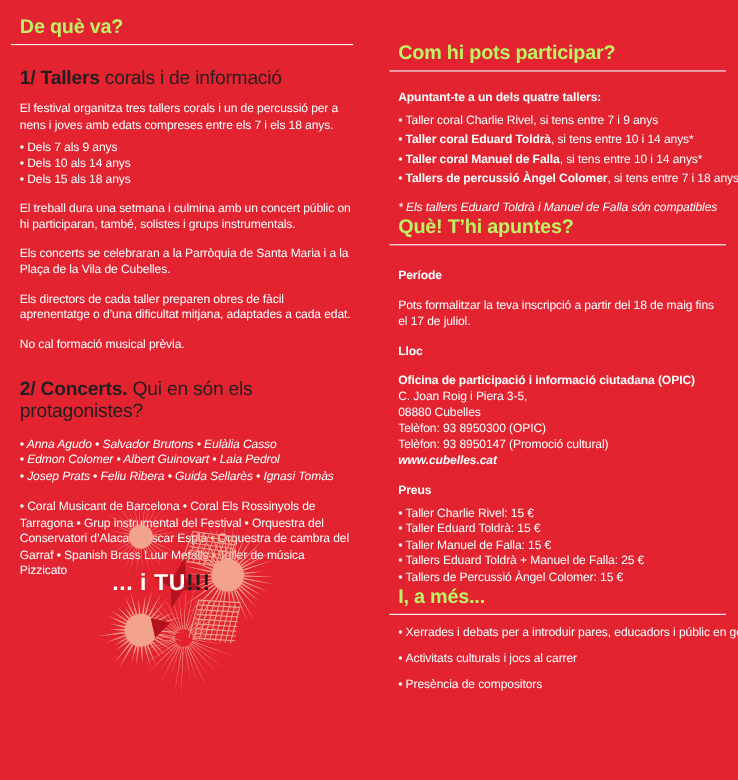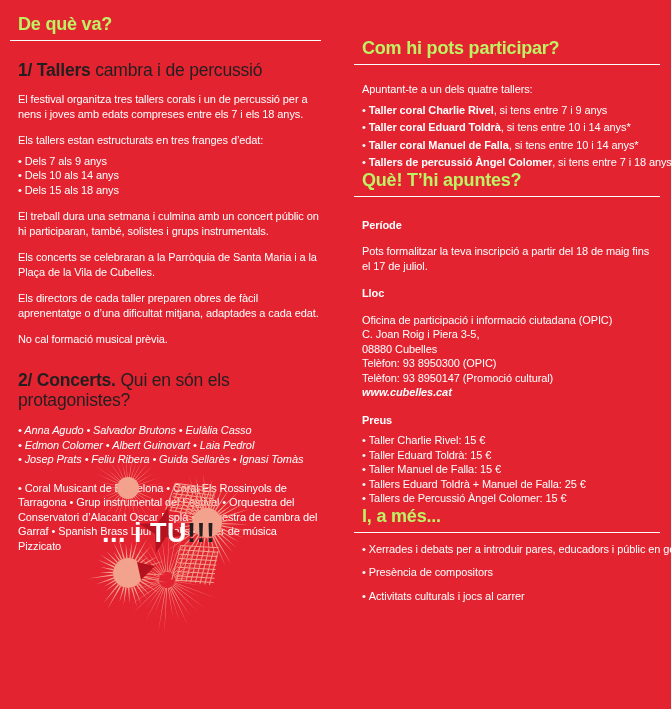--- a/index.html
+++ b/index.html
@@ -25,21 +25,21 @@
   .subtitle {
     font-size: 17.5px; color: #231f20; letter-spacing: -0.2px;
     margin-top: 19px; line-height: 1.15;
   }
   .subtitle .b { font-weight: bold; }
   p.body, .list li, .line {
     font-size: 11px; letter-spacing: -0.1px; line-height: 1.32;
     color: #ffffff; margin: 0;
   }
   p.body { margin-top: 12px; }
-  p.bold { font-weight: normal; }
+  p.bold { font-weight: bold; }
   ul.list { list-style: none; margin: 6px 0 0 0; padding: 0; }
   ul.list li { white-space: nowrap; }
   ul.list li::before { content: "\2022\00a0"; }
   ul.spaced li { margin-top: 3px; }
   .line { white-space: nowrap; }
   .names { margin-top: 13px; font-style: italic; }
   .note {
     font-style: italic; font-size: 11.5px; margin-top: 22px;
     white-space: nowrap; letter-spacing: -0.1px;
   }
@@ -50,38 +50,37 @@
   .addr { margin-top: 0; }
   .website { font-weight: bold; font-style: italic; }
   .h2gap { margin-top: 36px; }
   .h3gap { margin-top: 31px; }
   .extras { margin-top: 20px; }
   .extras li { white-space: normal; margin-top: 9px; }
 
   .burst-wrap { position: absolute; left: 70px; top: 462px; width: 250px; height: 185px; }
   .burst-text {
     position: absolute; left: 102px; top: 518px;
-    font-size: 27px; font-weight: bold; letter-spacing: 0.5px;
+    font-size: 21px; font-weight: bold; letter-spacing: 0.5px;
     white-space: nowrap;
   }
   .burst-text .w { color: #ffffff; }
   .burst-text .d { color: #231f20; }
 </style>
 </head>
 <body>
 
 <div class="col col-left">
   <h1 class="heading">De què va?</h1>
 
   <div class="subtitle">
-    <span class="b">1/ Tallers</span><span> cambra i de percussió</span>
+    <span class="b">1/ Tallers</span><span> corals i de informació</span>
   </div>
 
   <p class="body">El festival organitza tres tallers corals i un de percussió per a nens i joves amb edats compreses entre els 7 i els 18 anys.</p>
-  <p class="body">Els tallers estan estructurats en tres franges d’edat:</p>
 
   <ul class="list">
     <li>Dels 7 als 9 anys</li>
     <li>Dels 10 als 14 anys</li>
     <li>Dels 15 als 18 anys</li>
   </ul>
 
   <p class="body">El treball dura una setmana i culmina amb un concert públic on hi participaran, també, solistes i grups instrumentals.</p>
   <p class="body">Els concerts se celebraran a la Parròquia de Santa Maria i a la Plaça de la Vila de Cubelles.</p>
   <p class="body">Els directors de cada taller preparen obres de fàcil aprenentatge o d’una dificultat mitjana, adaptades a cada edat.</p>
@@ -99,26 +98,27 @@
 
   <p class="body" style="margin-top:14px">• Coral Musicant de Barcelona • Coral Els Rossinyols de Tarragona • Grup instrumental del Festival • Orquestra del Conservatori d’Alacant Oscar Esplá • Orquestra de cambra del Garraf • Spanish Brass Luur Metalls • Taller de música Pizzicato</p>
 </div>
 
 <div class="col col-right">
   <h1 class="heading">Com hi pots participar?</h1>
 
   <p class="body bold" style="margin-top:17px">Apuntant-te a un dels quatre tallers:</p>
 
   <ul class="list spaced">
-    <li><span class="b" style="font-weight:bold">Taller coral Charlie Rivel</span><span>, si tens entre 7 i 9 anys</span></li>
+    <li><span class="b" style="font-weight:normal">Taller coral Charlie Rivel</span><span>, si tens entre 7 i 9 anys</span></li>
     <li><span style="font-weight:bold">Taller coral Eduard Toldrà</span><span>, si tens entre 10 i 14 anys*</span></li>
     <li><span style="font-weight:bold">Taller coral Manuel de Falla</span><span>, si tens entre 10 i 14 anys*</span></li>
     <li><span style="font-weight:bold">Tallers de percussió Àngel Colomer</span><span>, si tens entre 7 i 18 anys</span></li>
   </ul>
 
+  <p class="body note">* Els tallers Eduard Toldrà i Manuel de Falla són compatibles</p>
 
   <h1 class="heading h2gap">Què! T’hi apuntes?</h1>
 
   <p class="body label" style="margin-top:21px">Període</p>
   <p class="body tight">Pots formalitzar la teva inscripció a partir del 18 de maig fins el 17 de juliol.</p>
 
   <p class="body label" style="margin-top:13px">Lloc</p>
   <p class="body bold tight">Oficina de participació i informació ciutadana (OPIC)</p>
   <div>
     <div class="line addr">C. Joan Roig i Piera 3-5,</div>
@@ -134,22 +134,22 @@
     <li>Taller Eduard Toldrà: 15 €</li>
     <li>Taller Manuel de Falla: 15 €</li>
     <li>Tallers Eduard Toldrà + Manuel de Falla: 25 €</li>
     <li>Tallers de Percussió Àngel Colomer: 15 €</li>
   </ul>
 
   <h1 class="heading h3gap">I, a més...</h1>
 
   <ul class="list extras">
     <li>Xerrades i debats per a introduir pares, educadors i públic en general al món de la música.</li>
+    <li>Activitats culturals i jocs al carrer</li>
     <li>Presència de compositors</li>
-    <li>Activitats culturals i jocs al carrer</li>
   </ul>
 </div>
 
 <div class="burst-wrap">
   <svg id="burst-svg" width="250" height="185" viewBox="0 0 250 185" xmlns="http://www.w3.org/2000/svg">
       <g transform="rotate(12 122 39)">
         <line x1="102" y1="25" x2="98" y2="53" stroke="#f3a28e" stroke-width="1"></line>
         <line x1="102" y1="25" x2="142" y2="22" stroke="#f3a28e" stroke-width="1"></line>
         <line x1="107" y1="25" x2="103" y2="53" stroke="#f3a28e" stroke-width="1"></line>
         <line x1="102" y1="28.5" x2="142" y2="25.5" stroke="#f3a28e" stroke-width="1"></line>

